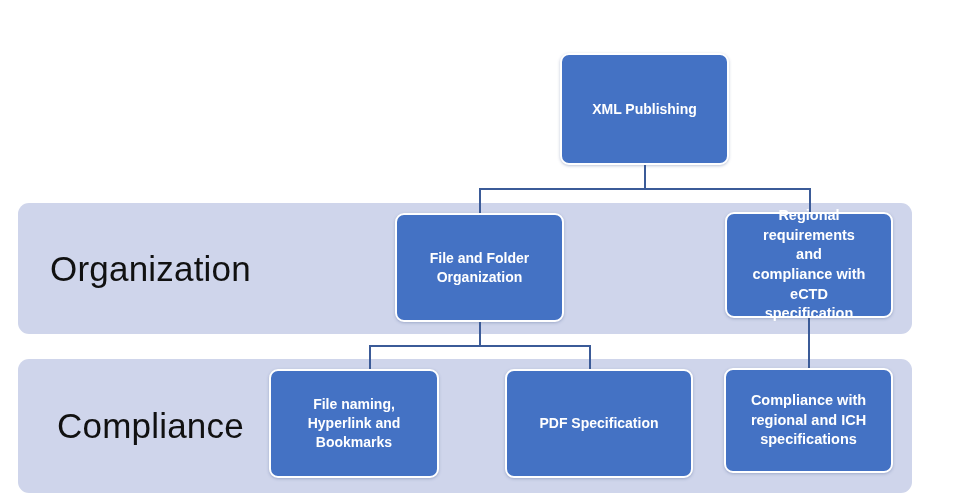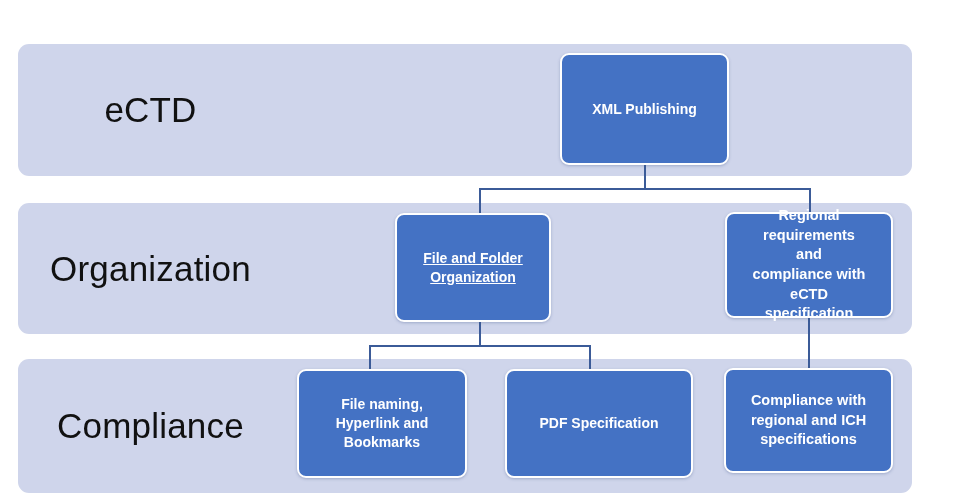--- a/index.html
+++ b/index.html
@@ -55,23 +55,23 @@
     color: #ffffff;
     font-size: 14px;
     font-weight: bold;
     line-height: 1.35;
     box-shadow: 0 1px 3px rgba(70, 90, 140, 0.35);
     padding: 4px 24px;
   }
   .node-text { white-space: pre-line; }
 
   .node-xml        { left: 560px; top: 53px;  width: 169px; height: 112px; }
-  .node-filefolder { left: 395px; top: 213px; width: 156px; height: 109px; text-decoration: underline; }
+  .node-filefolder { left: 395px; top: 213px; width: 169px; height: 109px; }
   .node-regional   { left: 725px; top: 212px; width: 168px; height: 106px; font-size: 14.5px; justify-content: center; }
-  .node-filenaming { left: 297px; top: 369px; width: 170px; height: 109px; align-items: center; }
+  .node-filenaming { left: 269px; top: 369px; width: 170px; height: 109px; align-items: center; }
   .node-pdf        { left: 505px; top: 369px; width: 188px; height: 109px; }
   .node-compliance { left: 724px; top: 368px; width: 169px; height: 105px; font-size: 14.5px; }
 
   
   .conn {
     position: absolute;
     background: #3b5b98;
   }
   .vline { width: 2px; }
   .hline { height: 2px; }
@@ -89,23 +89,20 @@
   .c-drop-pdf    { left: 589px; top: 345px; height: 25px; }
 
   
   .c-drop-reg    { left: 808px; top: 318px; height: 51px; }
 </style>
 </head>
 <body>
 
 <div class="canvas">
 
-  <div class="band band-1">
-    <div class="band-label">eCTD</div>
-  </div>
   <div class="band band-2">
     <div class="band-label">Organization</div>
   </div>
   <div class="band band-3">
     <div class="band-label">Compliance</div>
   </div>
 
   <div class="conn vline c-stem-top"></div>
   <div class="conn hline c-bar-top"></div>
   <div class="conn vline c-drop-left"></div>

